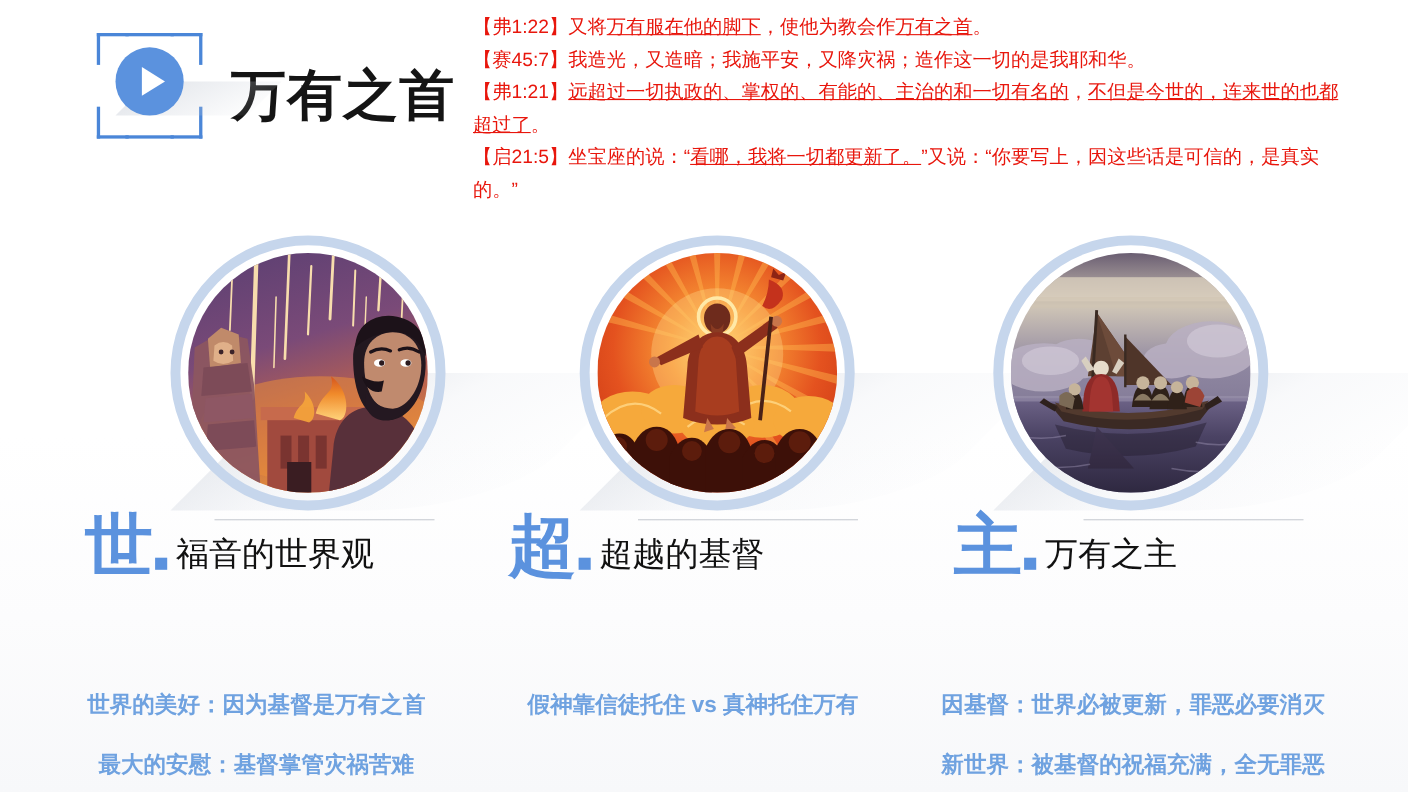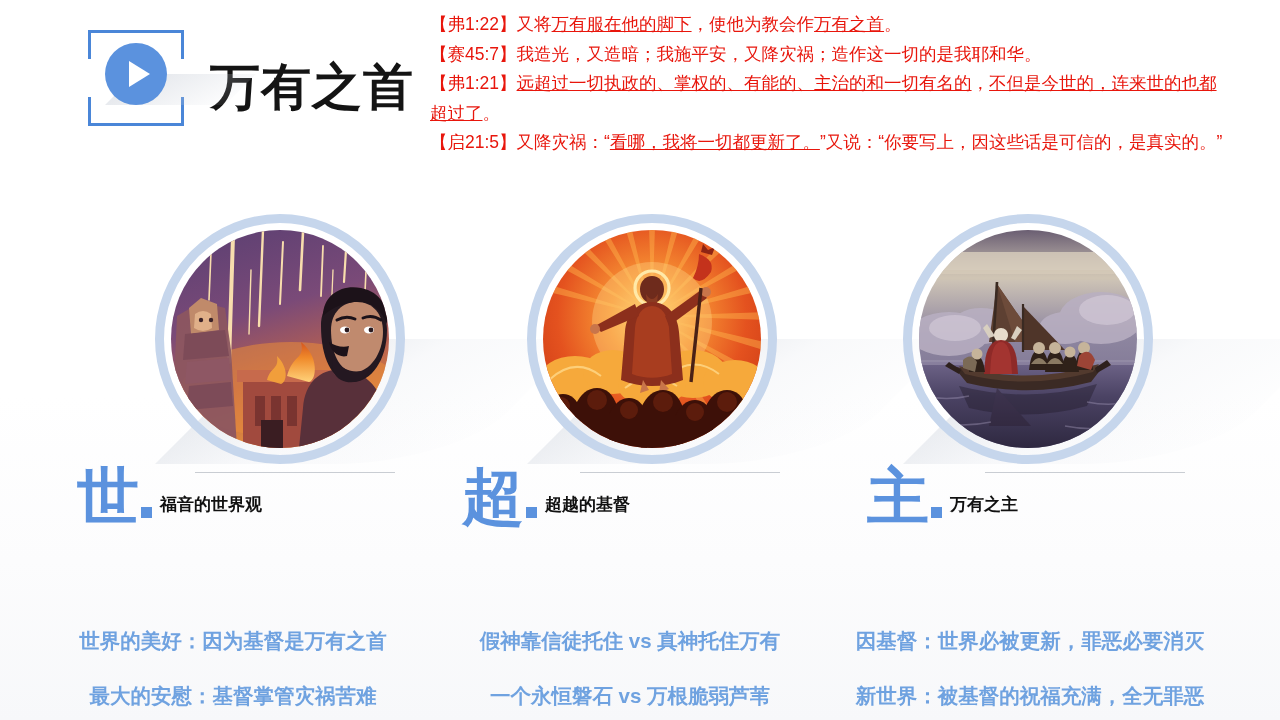--- a/index.html
+++ b/index.html
@@ -214,22 +214,22 @@
     line-height: 70px;
     letter-spacing: 0;
   }
   .big-dot {
     width: 11px;
     height: 11px;
     background: #5b92de;
     margin: 0 8px 14px 2px;
   }
   .head-label {
-    font-size: 17px;
-    font-weight: bold;
+    font-size: 30px;
+    font-weight: normal;
     color: #111111;
     line-height: 34px;
     padding-bottom: 10px;
     white-space: nowrap;
   }
 
   
   .red-row {
     position: absolute;
     top: 566px;
@@ -298,21 +298,21 @@
       <div class="play-circle">
         <div class="play-tri"></div>
       </div>
       <div class="main-title">万有之首</div>
     </div>
 
     <div class="scripture">
       <p><span>【弗1:22】又将</span><u>万有服在他的脚下</u><span>，使他为教会作</span><u>万有之首</u><span>。</span></p>
       <p>【赛45:7】我造光，又造暗；我施平安，又降灾祸；造作这一切的是我耶和华。</p>
       <p><span>【弗1:21】</span><u>远超过一切执政的、掌权的、有能的、主治的和一切有名的</u><span>，</span><u>不但是今世的，连来世的也都超过了</u><span>。</span></p>
-      <p><span>【启21:5】又降灾祸：“</span><u>看哪，我将一切都更新了。</u><span>”又说：“你要写上，因这些话是可信的，是真实的。”</span></p>
+      <p><span>【启21:5】坐宝座的说：“</span><u>看哪，我将一切都更新了。</u><span>”又说：“你要写上，因这些话是可信的，是真实的。”</span></p>
     </div>
   </div>
 
   <div class="circle-row">
 
     <div class="circle-wrap c1">
       <div class="circ-shadow"></div>
       <div class="photo">
         <svg viewBox="0 0 218 218" xmlns="http://www.w3.org/2000/svg">
           <defs>
@@ -594,18 +594,17 @@
         <span class="head-label">万有之主</span>
       </div>
     </div>
   </div>
 
 
   <div class="blue-grid">
     <div class="blue-cell col1 rowA">世界的美好：因为基督是万有之首</div>
     <div class="blue-cell col1 rowB">最大的安慰：基督掌管灾祸苦难</div>
     <div class="blue-cell col2 rowA">假神靠信徒托住 vs 真神托住万有</div>
-    <div class="blue-cell col2 rowB">一个永恒磐石 vs 万根脆弱芦苇</div>
     <div class="blue-cell col3 rowA">因基督：世界必被更新，罪恶必要消灭</div>
     <div class="blue-cell col3 rowB">新世界：被基督的祝福充满，全无罪恶</div>
   </div>
 
 </div>
 
 </body></html>

